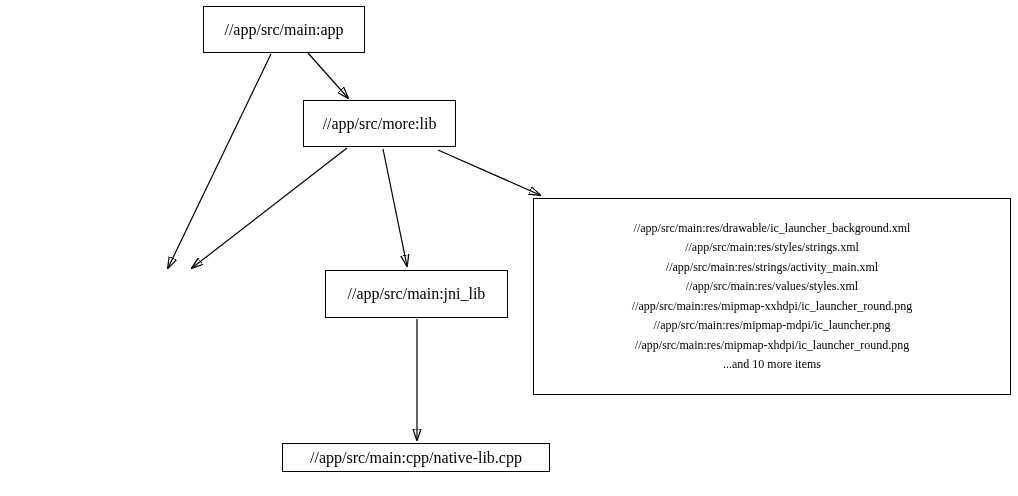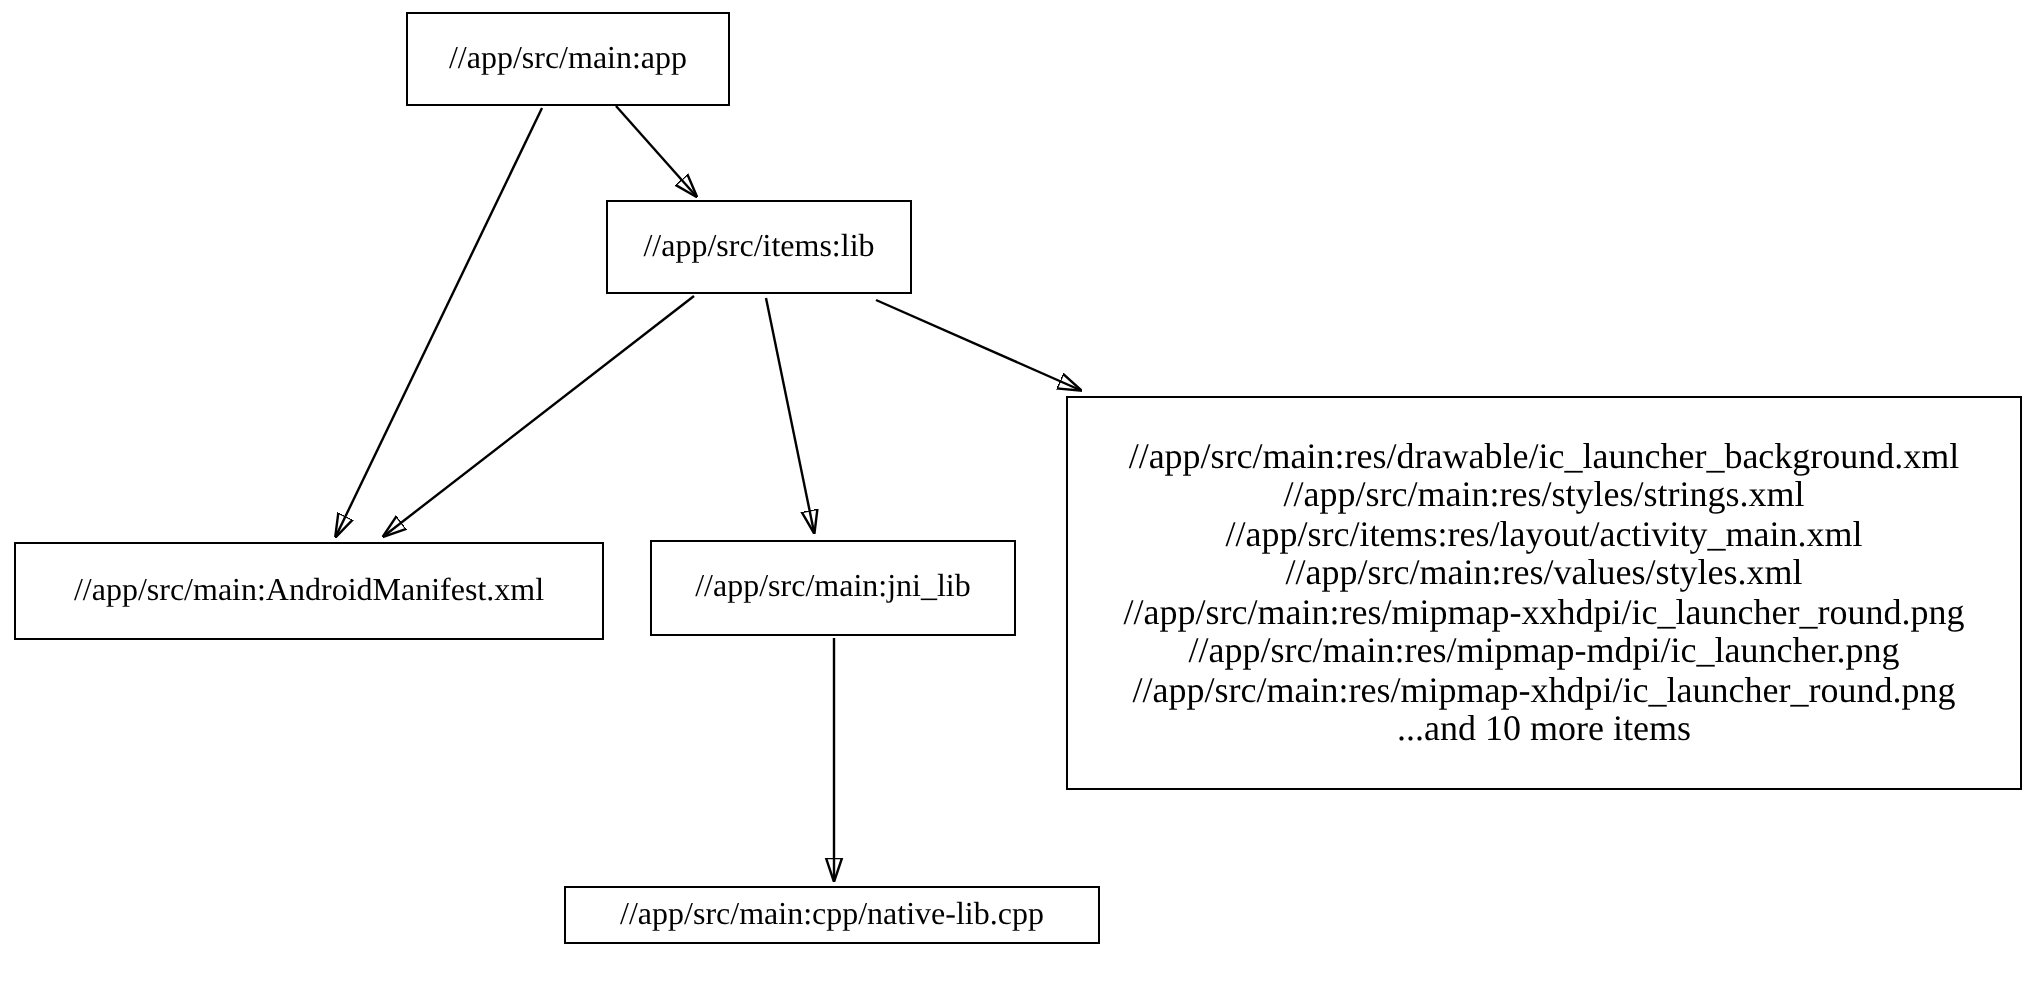--- a/index.html
+++ b/index.html
@@ -41,21 +41,21 @@
   .node-manifest { left: 7px;   top: 271px; width: 295px; height: 49px; }
   .node-jni      { left: 325px; top: 270px; width: 183px; height: 48px; }
   .node-cpp      { left: 282px; top: 443px; width: 268px; height: 29px; }
   .node-res      {
     left: 533px; top: 198px; width: 478px; height: 197px;
     flex-direction: column;
     justify-content: center;
   }
   .node-res .res-line {
     line-height: 19.5px;
-    font-size: 18px;
+    font-size: 12px;
   }
 </style>
 </head>
 <body>
 
 <div class="canvas">
 
   <svg class="edges" viewBox="0 0 1018 496" xmlns="http://www.w3.org/2000/svg">
     <defs>
       <marker id="arrow" markerUnits="userSpaceOnUse" markerWidth="12" markerHeight="10" refX="11" refY="5" orient="auto">
@@ -68,35 +68,32 @@
     <path d="M383,149 L407,266" marker-end="url(#arrow)"></path>
     <path d="M438,150 L540,195" marker-end="url(#arrow)"></path>
     <path d="M417,319 L417,440" marker-end="url(#arrow)"></path>
   </svg>
 
   <div class="node node-app">
     <span>//app/src/main:app</span>
   </div>
 
   <div class="node node-lib">
-    <span>//app/src/items:lib</span>
+    <span>//app/src/more:lib</span>
   </div>
 
-  <div class="node node-manifest">
-    <span>//app/src/main:AndroidManifest.xml</span>
-  </div>
 
   <div class="node node-jni">
     <span>//app/src/main:jni_lib</span>
   </div>
 
   <div class="node node-res">
     <div class="res-line">//app/src/main:res/drawable/ic_launcher_background.xml</div>
     <div class="res-line">//app/src/main:res/styles/strings.xml</div>
-    <div class="res-line">//app/src/items:res/layout/activity_main.xml</div>
+    <div class="res-line">//app/src/main:res/strings/activity_main.xml</div>
     <div class="res-line">//app/src/main:res/values/styles.xml</div>
     <div class="res-line">//app/src/main:res/mipmap-xxhdpi/ic_launcher_round.png</div>
     <div class="res-line">//app/src/main:res/mipmap-mdpi/ic_launcher.png</div>
     <div class="res-line">//app/src/main:res/mipmap-xhdpi/ic_launcher_round.png</div>
     <div class="res-line">...and 10 more items</div>
   </div>
 
   <div class="node node-cpp">
     <span>//app/src/main:cpp/native-lib.cpp</span>
   </div>

